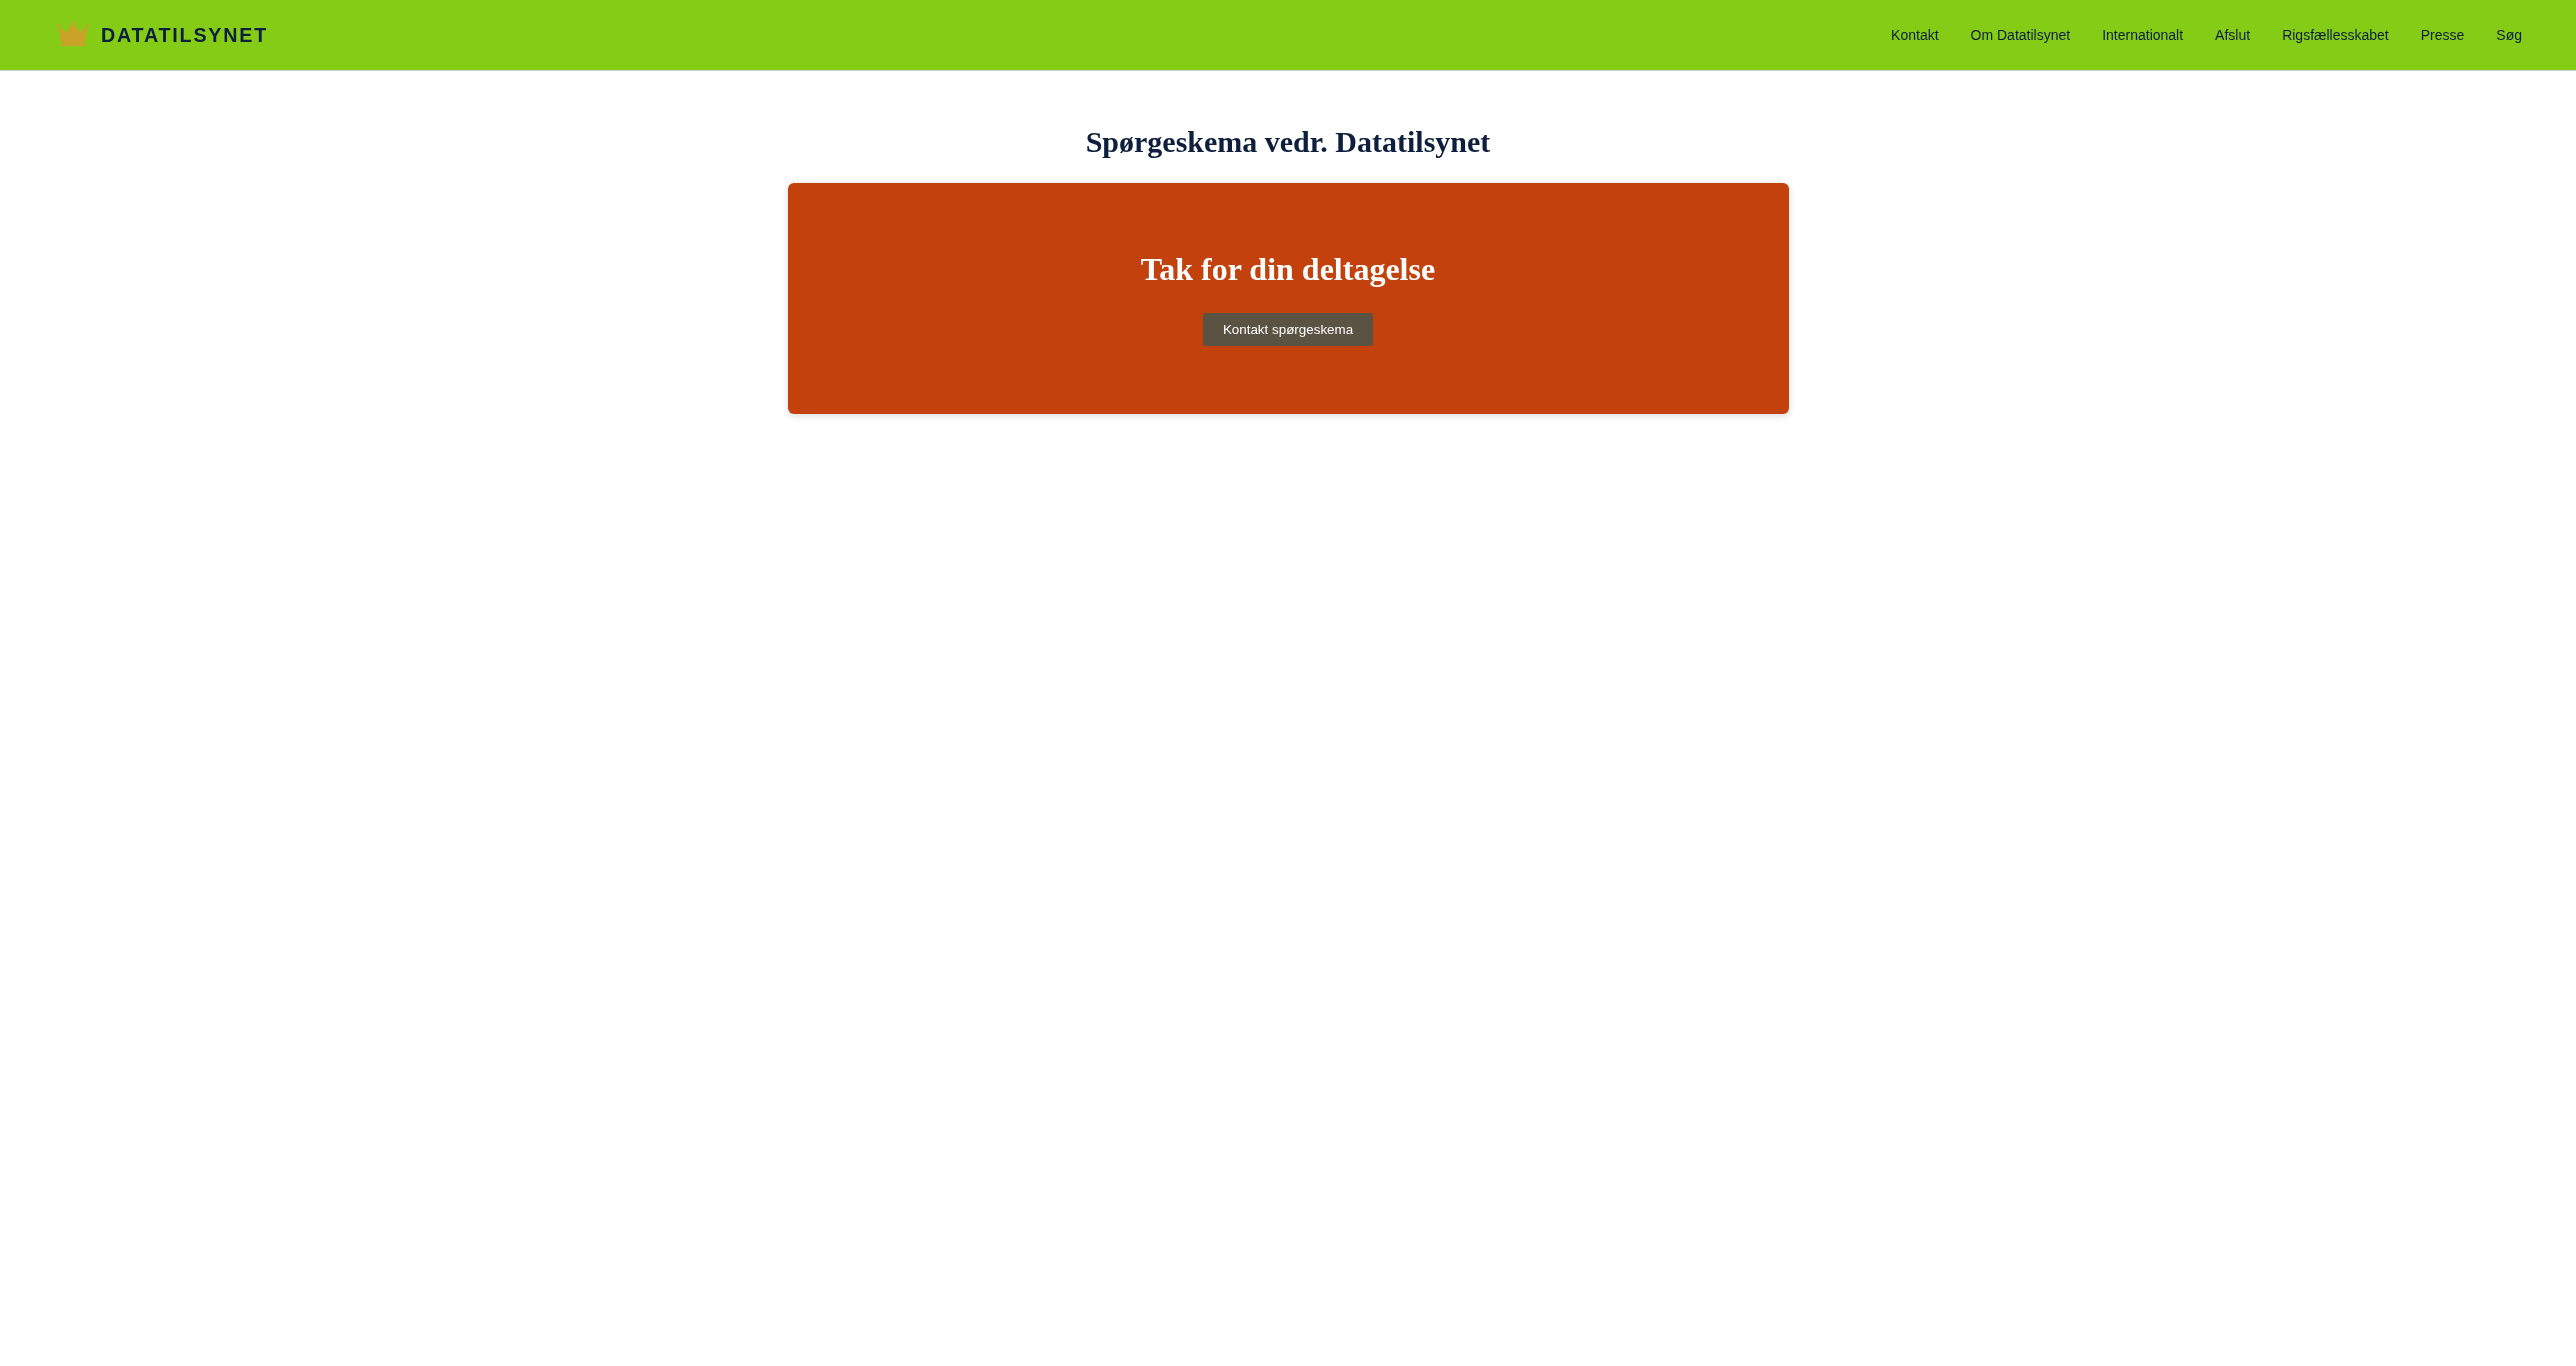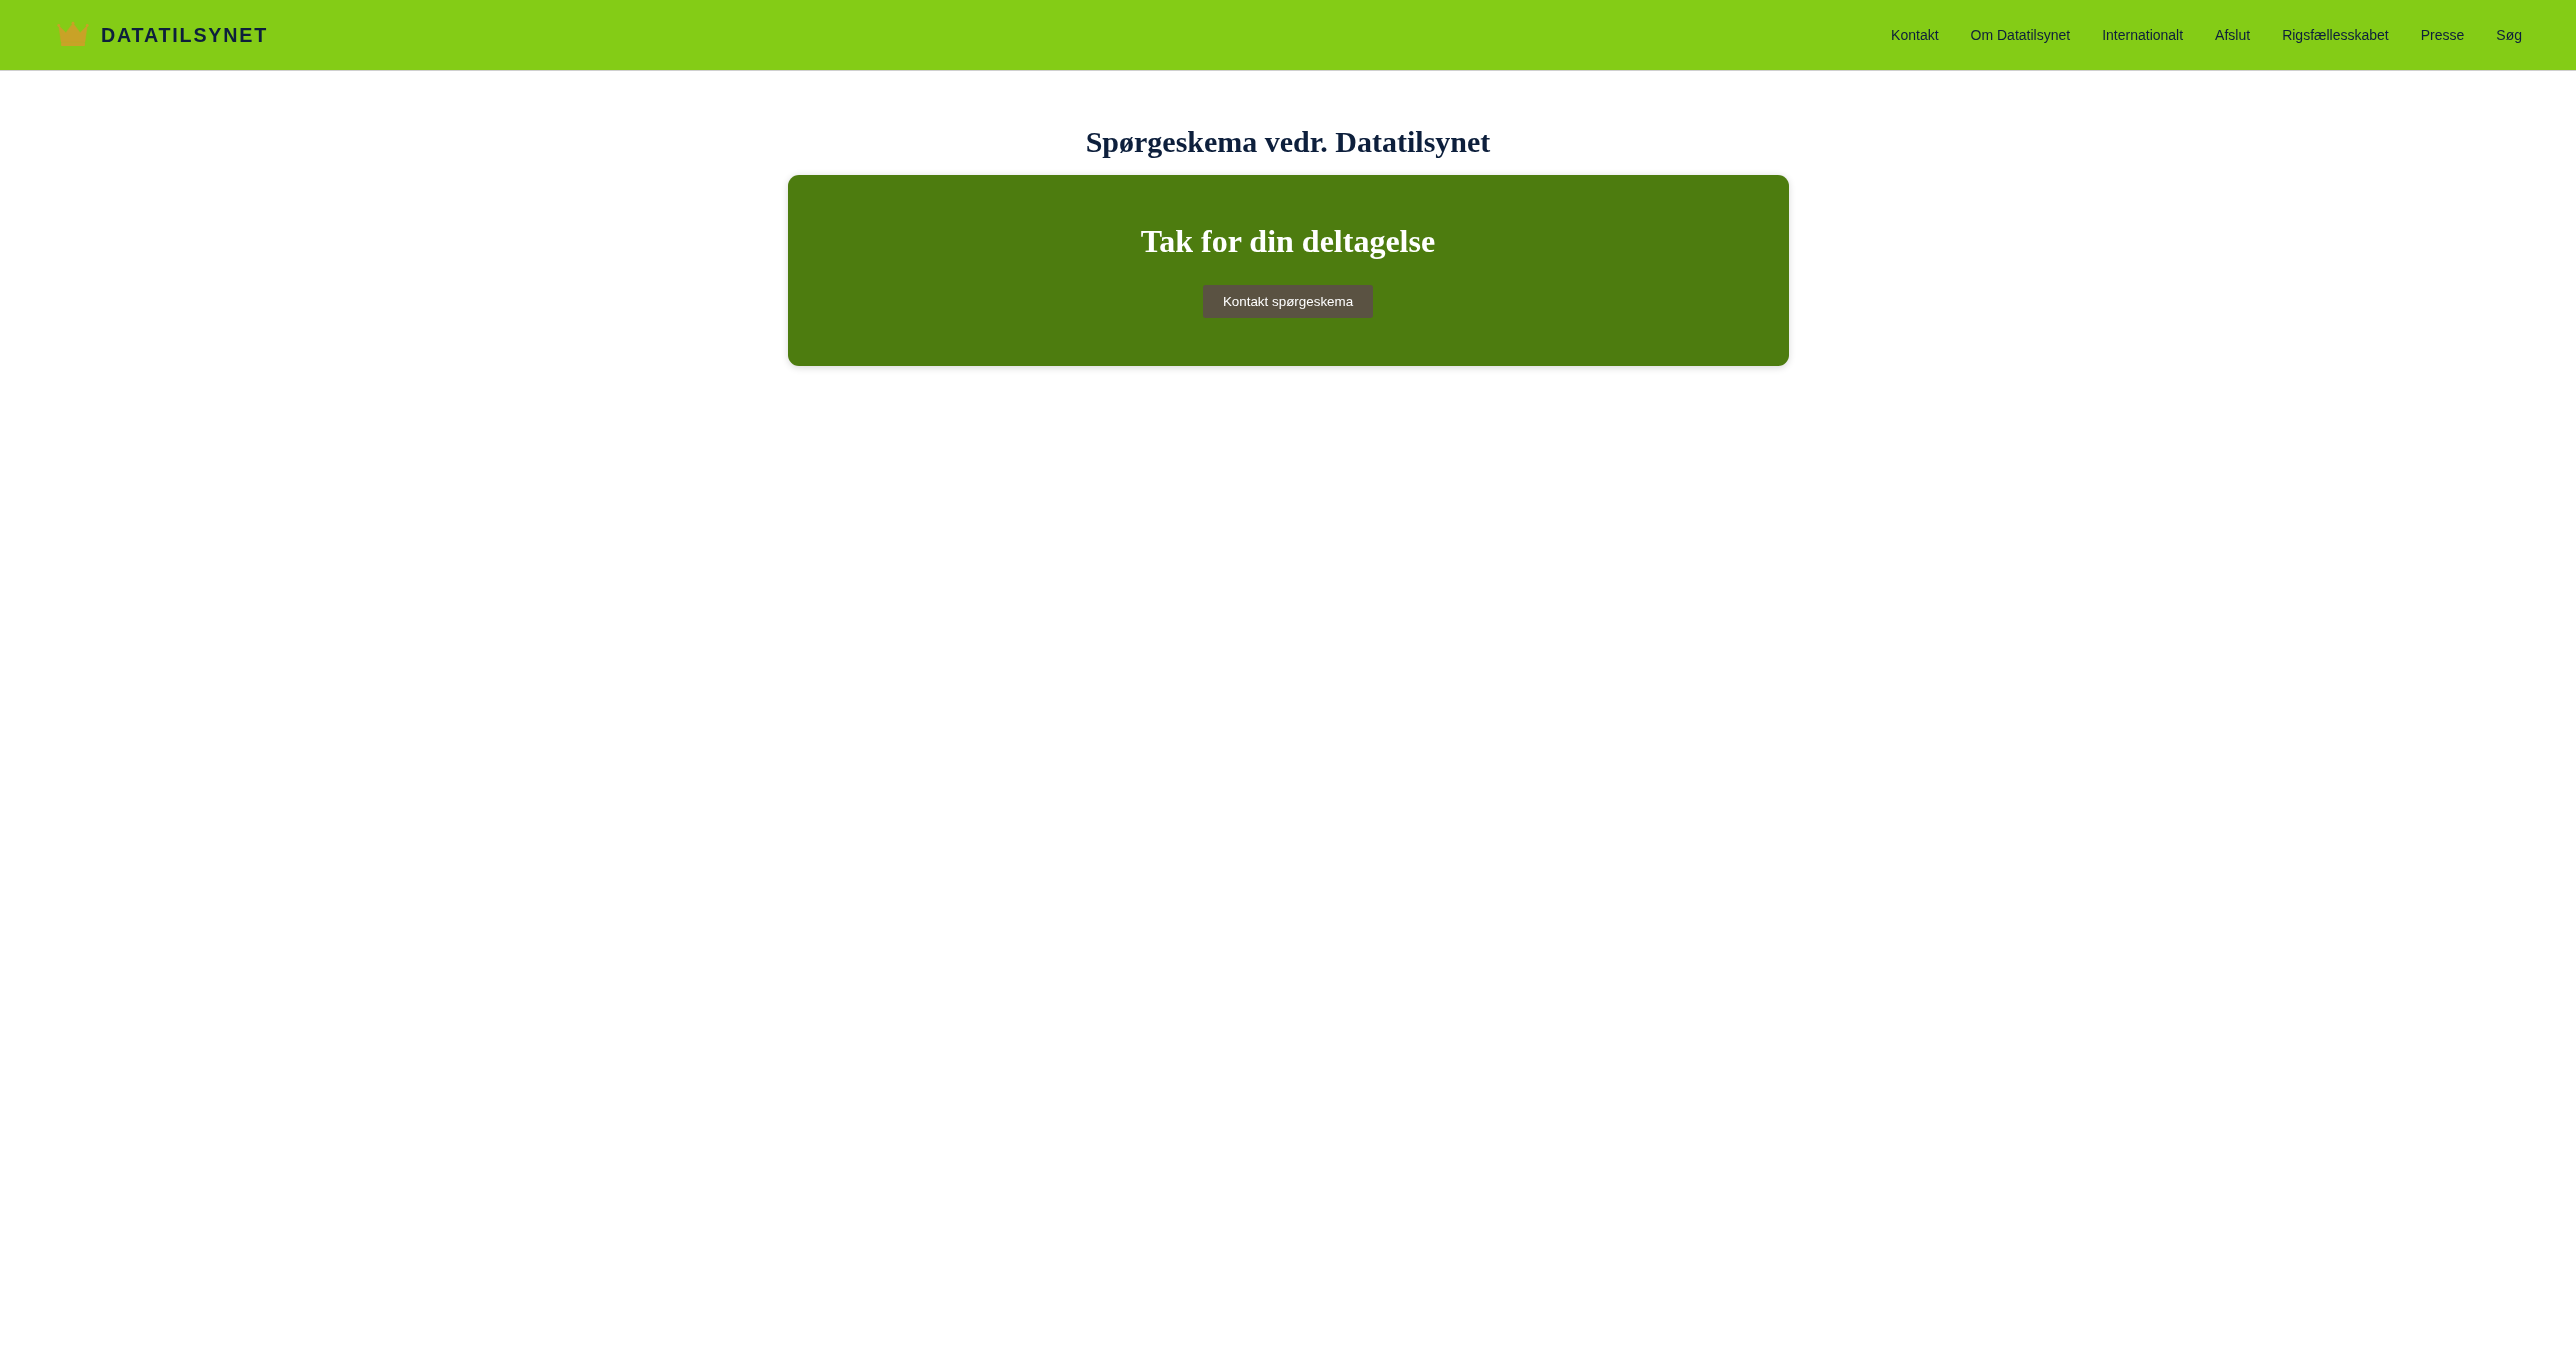--- a/index.html
+++ b/index.html
@@ -65,28 +65,28 @@
       max-width: 1073px;
       margin: 0 auto;
       padding: 54px 36px;
     }
 
     .page-title {
       text-align: center;
       font-size: 30px;
       font-weight: 700;
       color: #0d1f3c;
-      margin-bottom: 16px;
+      margin-bottom: 24px;
       font-family: Georgia, serif;
     }
 
     .survey-box {
-      background-color: #4d7c0f;
-      border-radius: 11px;
-      padding: 48px 36px;
+      background-color: #c2410c;
+      border-radius: 6px;
+      padding: 68px 36px;
       text-align: center;
       box-shadow: 0 1.8px 7.2px rgba(0,0,0,0.15);
     }
 
     .survey-thank-you {
       font-size: 32px;
       font-weight: 700;
       color: #ffffff;
       font-family: Georgia, serif;
       margin-bottom: 25px;

